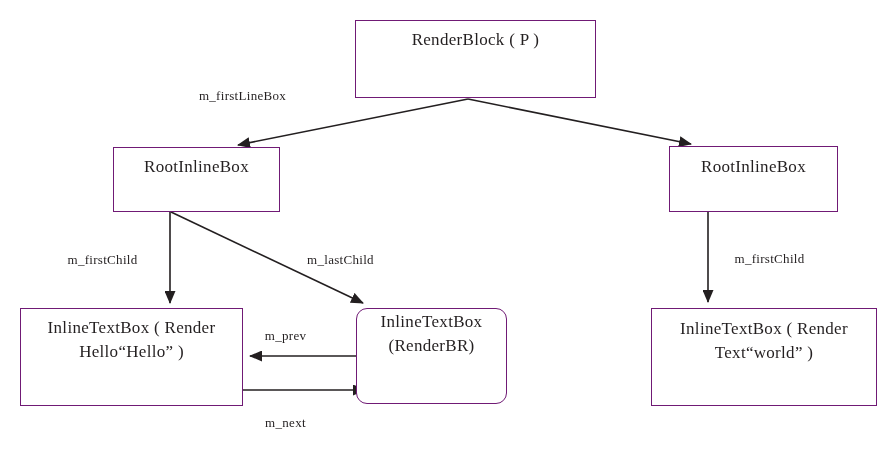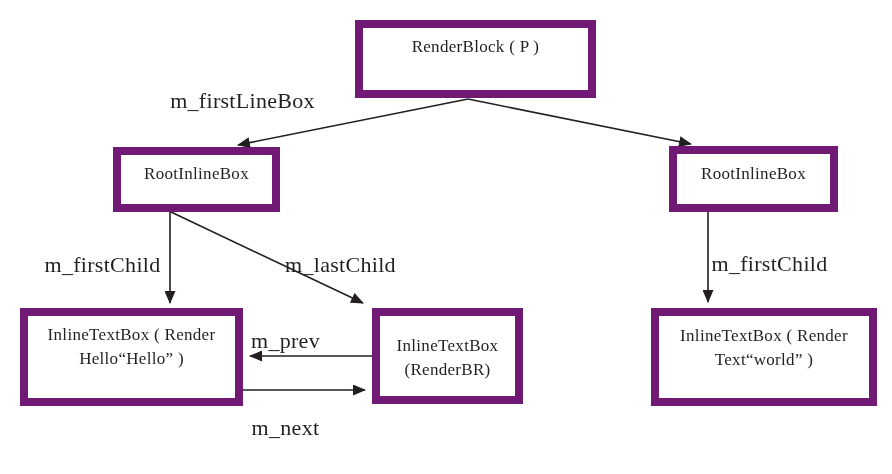--- a/index.html
+++ b/index.html
@@ -18,40 +18,40 @@
   }
   #arrow-layer {
     position: absolute;
     left: 0;
     top: 0;
     width: 892px;
     height: 474px;
   }
   .node {
     position: absolute;
-    border: 8px solid #701a75;
+    border: 1px solid #701a75;
     background: #ffffff;
     box-sizing: border-box;
     text-align: center;
     font-size: 17px;
     line-height: 24px;
     letter-spacing: 0.3px;
   }
   .node .line { display: block; }
 
   .node-renderblock { left: 355px; top: 20px;  width: 241px; height: 78px;  padding-top: 7px; }
   .node-root-left   { left: 113px; top: 147px; width: 167px; height: 65px;  padding-top: 7px; }
   .node-root-right  { left: 669px; top: 146px; width: 169px; height: 66px;  padding-top: 8px; }
   .node-hello       { left: 20px;  top: 308px; width: 223px; height: 98px;  padding-top: 7px; }
-  .node-renderbr    { left: 372px; top: 308px; width: 151px; height: 96px;  padding-top: 18px; }
+  .node-renderbr    { left: 356px; top: 308px; width: 151px; height: 96px;  padding-top: 1px; border-radius: 11px; }
   .node-world       { left: 651px; top: 308px; width: 226px; height: 98px;  padding-top: 8px; }
 
   .edge-label {
     position: absolute;
-    font-size: 22px;
+    font-size: 13px;
     letter-spacing: 0.3px;
     text-align: center;
     white-space: nowrap;
   }
   .lbl-firstlinebox     { left: 165px; top: 88px;  width: 155px; }
   .lbl-lastlinebox      { left: 600px; top: 91px;  width: 155px; }
   .lbl-firstchild-left  { left: 40px;  top: 252px; width: 125px; }
   .lbl-lastchild        { left: 278px; top: 252px; width: 125px; }
   .lbl-prev             { left: 248px; top: 328px; width: 75px;  }
   .lbl-next             { left: 248px; top: 415px; width: 75px;  }

